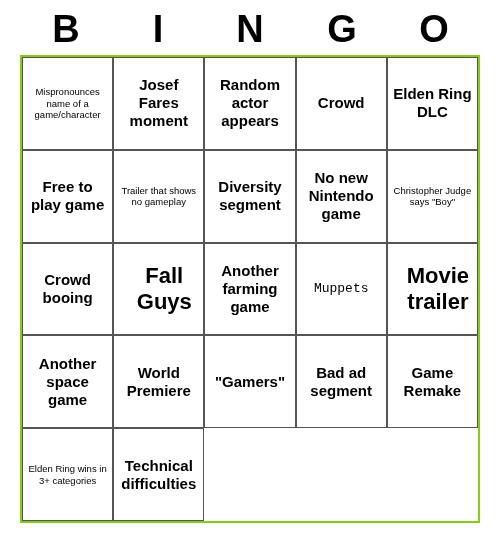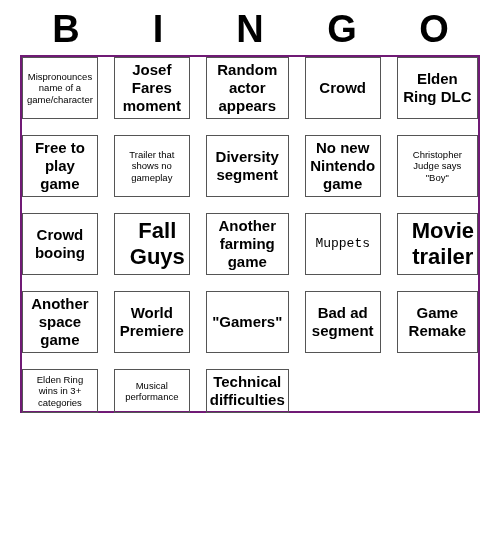--- a/index.html
+++ b/index.html
@@ -23,23 +23,22 @@
       text-align: center;
       font-size: 38px;
       font-weight: bold;
       font-family: Arial, sans-serif;
     }
     .bingo-grid {
       display: grid;
       grid-template-columns: repeat(5, 1fr);
       grid-template-rows: repeat(5, 1fr);
       width: 460px;
-      height: 358px;
-      border: 2px solid #701a75;
-      gap: 16px;
+      height: 468px;
+      border: 2px solid #84cc16;
     }
     .bingo-cell {
       border: 1px solid #555;
       display: flex;
       align-items: center;
       justify-content: center;
       text-align: center;
       padding: 3px;
       font-size: 11px;
       line-height: 1.2;
@@ -83,15 +82,14 @@
     <div class="bingo-cell large-text">Fall Guys</div>
     <div class="bingo-cell medium-text">Another farming game</div>
     <div class="bingo-cell" style="font-size: 13px; font-family: Liberation Mono, monospace;">Muppets</div>
     <div class="bingo-cell large-text">Movie trailer</div>
     <div class="bingo-cell medium-text">Another space game</div>
     <div class="bingo-cell medium-text">World Premiere</div>
     <div class="bingo-cell medium-text">"Gamers"</div>
     <div class="bingo-cell medium-text">Bad ad segment</div>
     <div class="bingo-cell medium-text">Game Remake</div>
     <div class="bingo-cell small-text">Elden Ring wins in 3+ categories</div>
-    <div class="bingo-cell small-text">Musical performance</div>
     <div class="bingo-cell medium-text">Technical difficulties</div>
   </div>
 
 </body></html>

